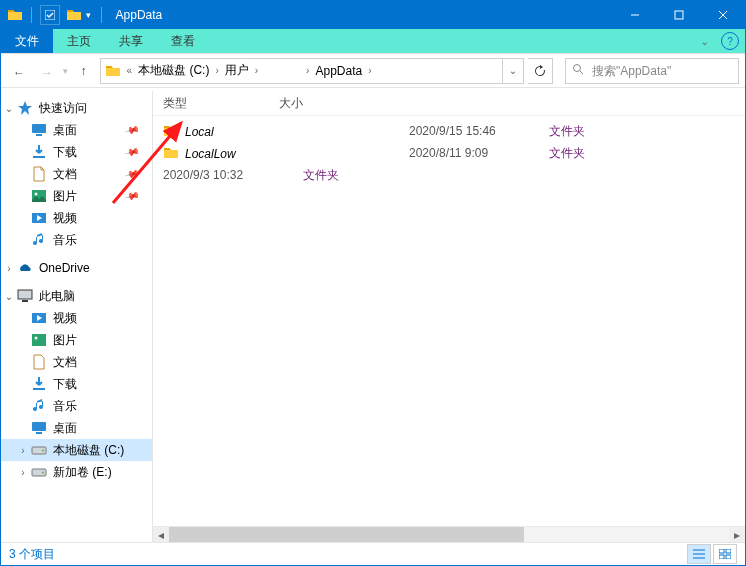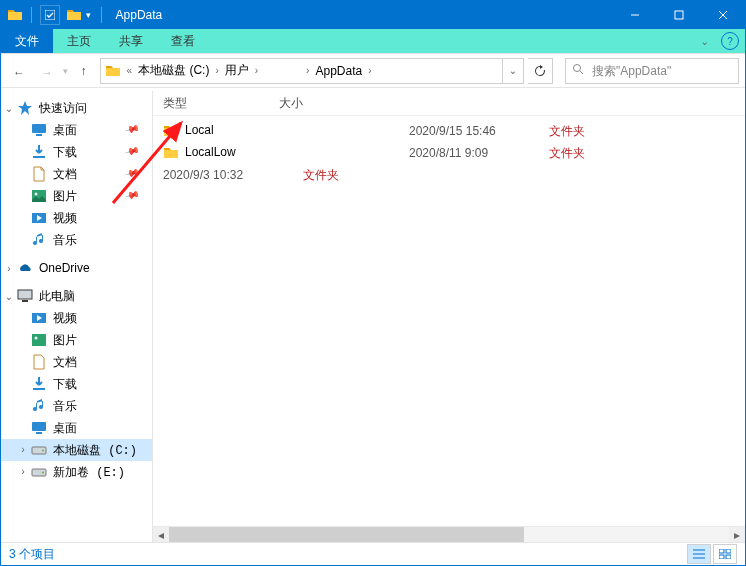--- a/index.html
+++ b/index.html
@@ -32,39 +32,39 @@
   .refresh{width:24px;height:24px;border:1px solid #cfcfcf;border-left:none;display:flex;align-items:center;justify-content:center;color:#333;}
   .search{width:160px;height:24px;border:1px solid #cfcfcf;margin-left:8px;display:flex;align-items:center;color:#888;padding:0 6px;gap:6px;}
   .search input{border:none;outline:none;width:100%;font-size:12px;color:#000;}
   .search input::placeholder{color:#888;}
   
   .body{position:absolute;top:90px;bottom:22px;left:0;right:0;display:flex;}
   
   .sidebar{width:152px;border-right:1px solid #e5e5e5;overflow-y:auto;padding-top:6px;box-sizing:border-box;position:relative;}
   .sb-group{margin-bottom:6px;}
   .sb-item{display:flex;align-items:center;height:22px;padding-left:16px;gap:6px;white-space:nowrap;position:relative;}
-  .sb-item.level2{padding-left:30px;font-family:Liberation Mono, monospace;}
+  .sb-item.level2{padding-left:30px;}
   .sb-item .caret{position:absolute;left:2px;width:12px;text-align:center;color:#666;font-size:10px;}
   .sb-item.level2 .caret{left:16px;}
   .sb-item.selected{background:#cde8ff;}
   .pin{margin-left:auto;margin-right:14px;color:#7a7a7a;transform:rotate(30deg);font-size:10px;}
   .ico{width:16px;height:16px;flex:none;}
   
   .content{flex:1;display:flex;flex-direction:column;position:relative;}
   .columns{display:flex;height:24px;align-items:center;border-bottom:1px solid #f0f0f0;color:#4b4b4b;}
   .columns .col{padding-left:10px;display:flex;align-items:center;gap:4px;}
   .col-name{width:246px;}
   .col-date{width:140px;}
   .col-type{width:106px;}
   .col-size{flex:1;}
   .files{flex:1;overflow:auto;padding-top:4px;}
   .row{display:flex;align-items:center;height:22px;}
-  .row .c-name{width:246px;display:flex;align-items:flex-start;gap:6px;padding-left:10px;box-sizing:border-box;}
+  .row .c-name{width:246px;display:flex;align-items:flex-end;gap:6px;padding-left:10px;box-sizing:border-box;font-style:italic;}
   .row .c-date{width:140px;color:#555;padding-left:10px;box-sizing:border-box;}
-  .row .c-type{width:106px;color:#b91c1c;padding-left:10px;box-sizing:border-box;}
+  .row .c-type{width:106px;color:#701a75;padding-left:10px;box-sizing:border-box;}
   .row .c-size{flex:1;}
   .hscroll{height:16px;border-top:1px solid #e9e9e9;background:#f4f4f4;position:relative;}
   .hscroll .thumb{background:#cfcfcf;height:100%;}
   .hscroll .arrow{position:absolute;top:0;width:16px;height:16px;display:flex;align-items:center;justify-content:center;color:#666;background:#efefef;}
   .hscroll .arrow.left{left:0;}
   .hscroll .arrow.right{right:0;}
   
   .status{position:absolute;bottom:0;left:0;right:0;height:22px;border-top:1px solid #e5e5e5;display:flex;align-items:center;padding:0 8px;font-size:12px;color:#0173cf;}
   .status .views{margin-left:auto;display:flex;gap:2px;}
   .status .view-btn{width:22px;height:18px;border:1px solid #cfcfcf;display:flex;align-items:center;justify-content:center;color:#0173cf;}

